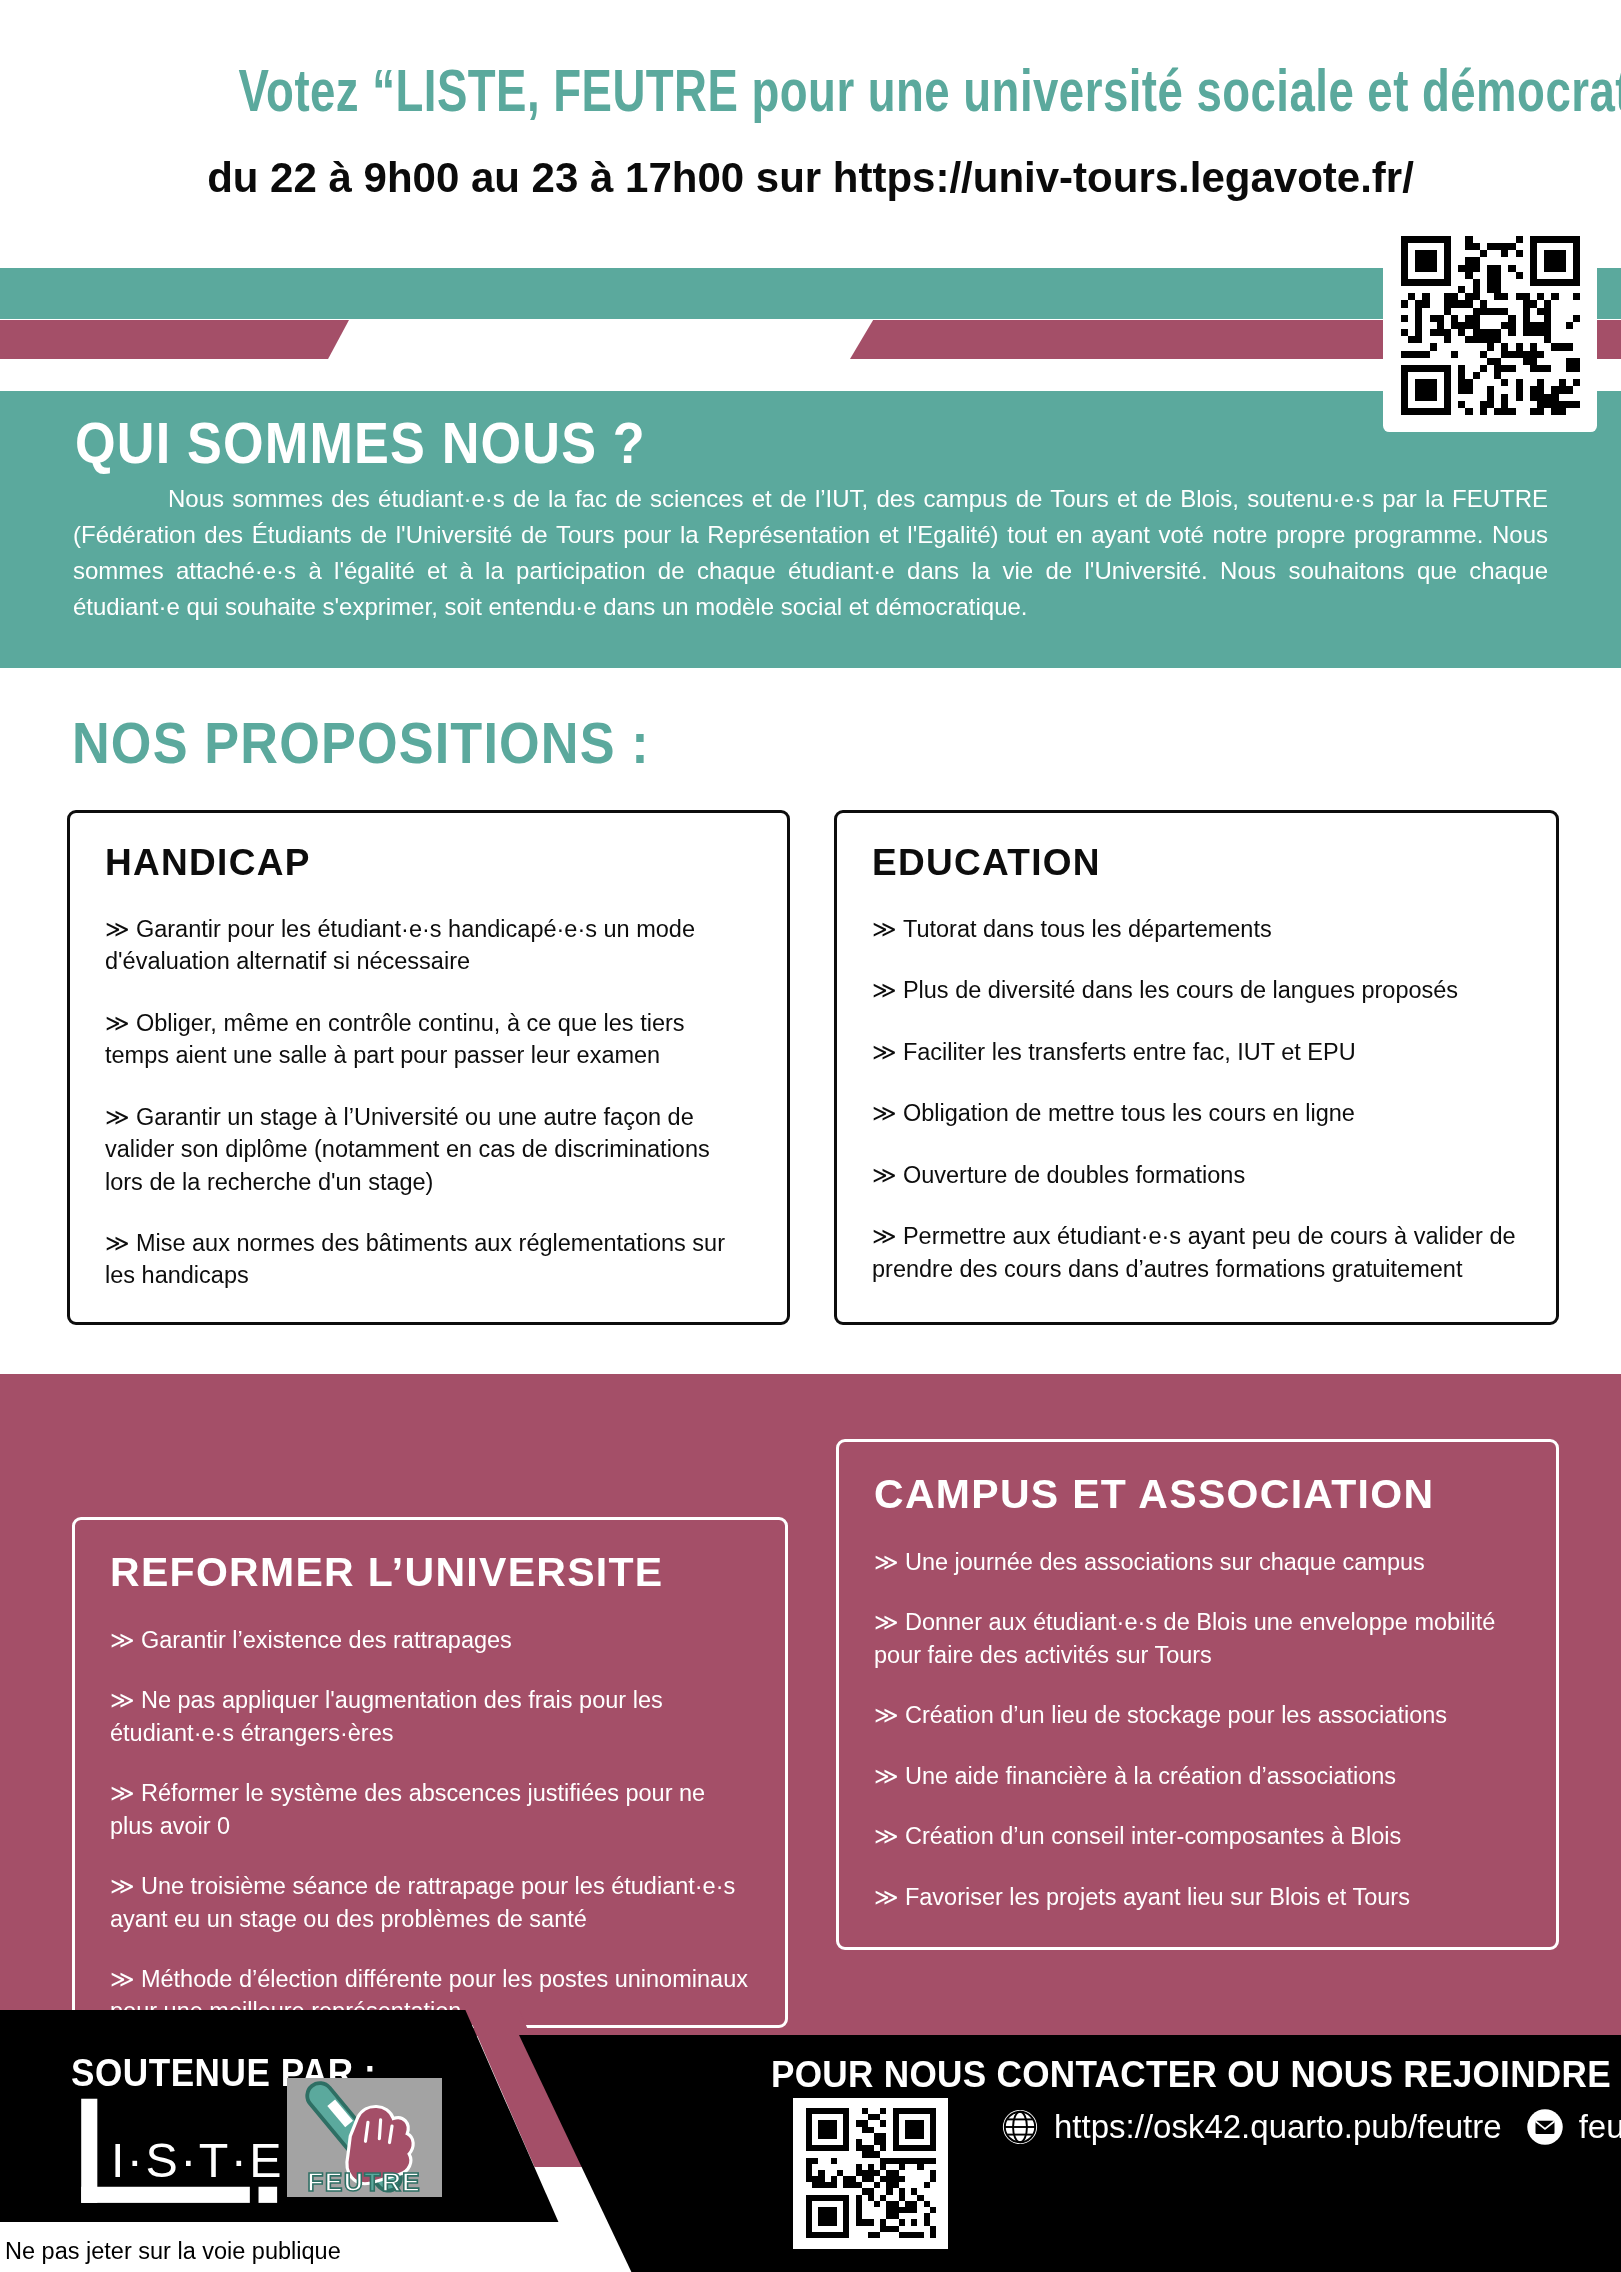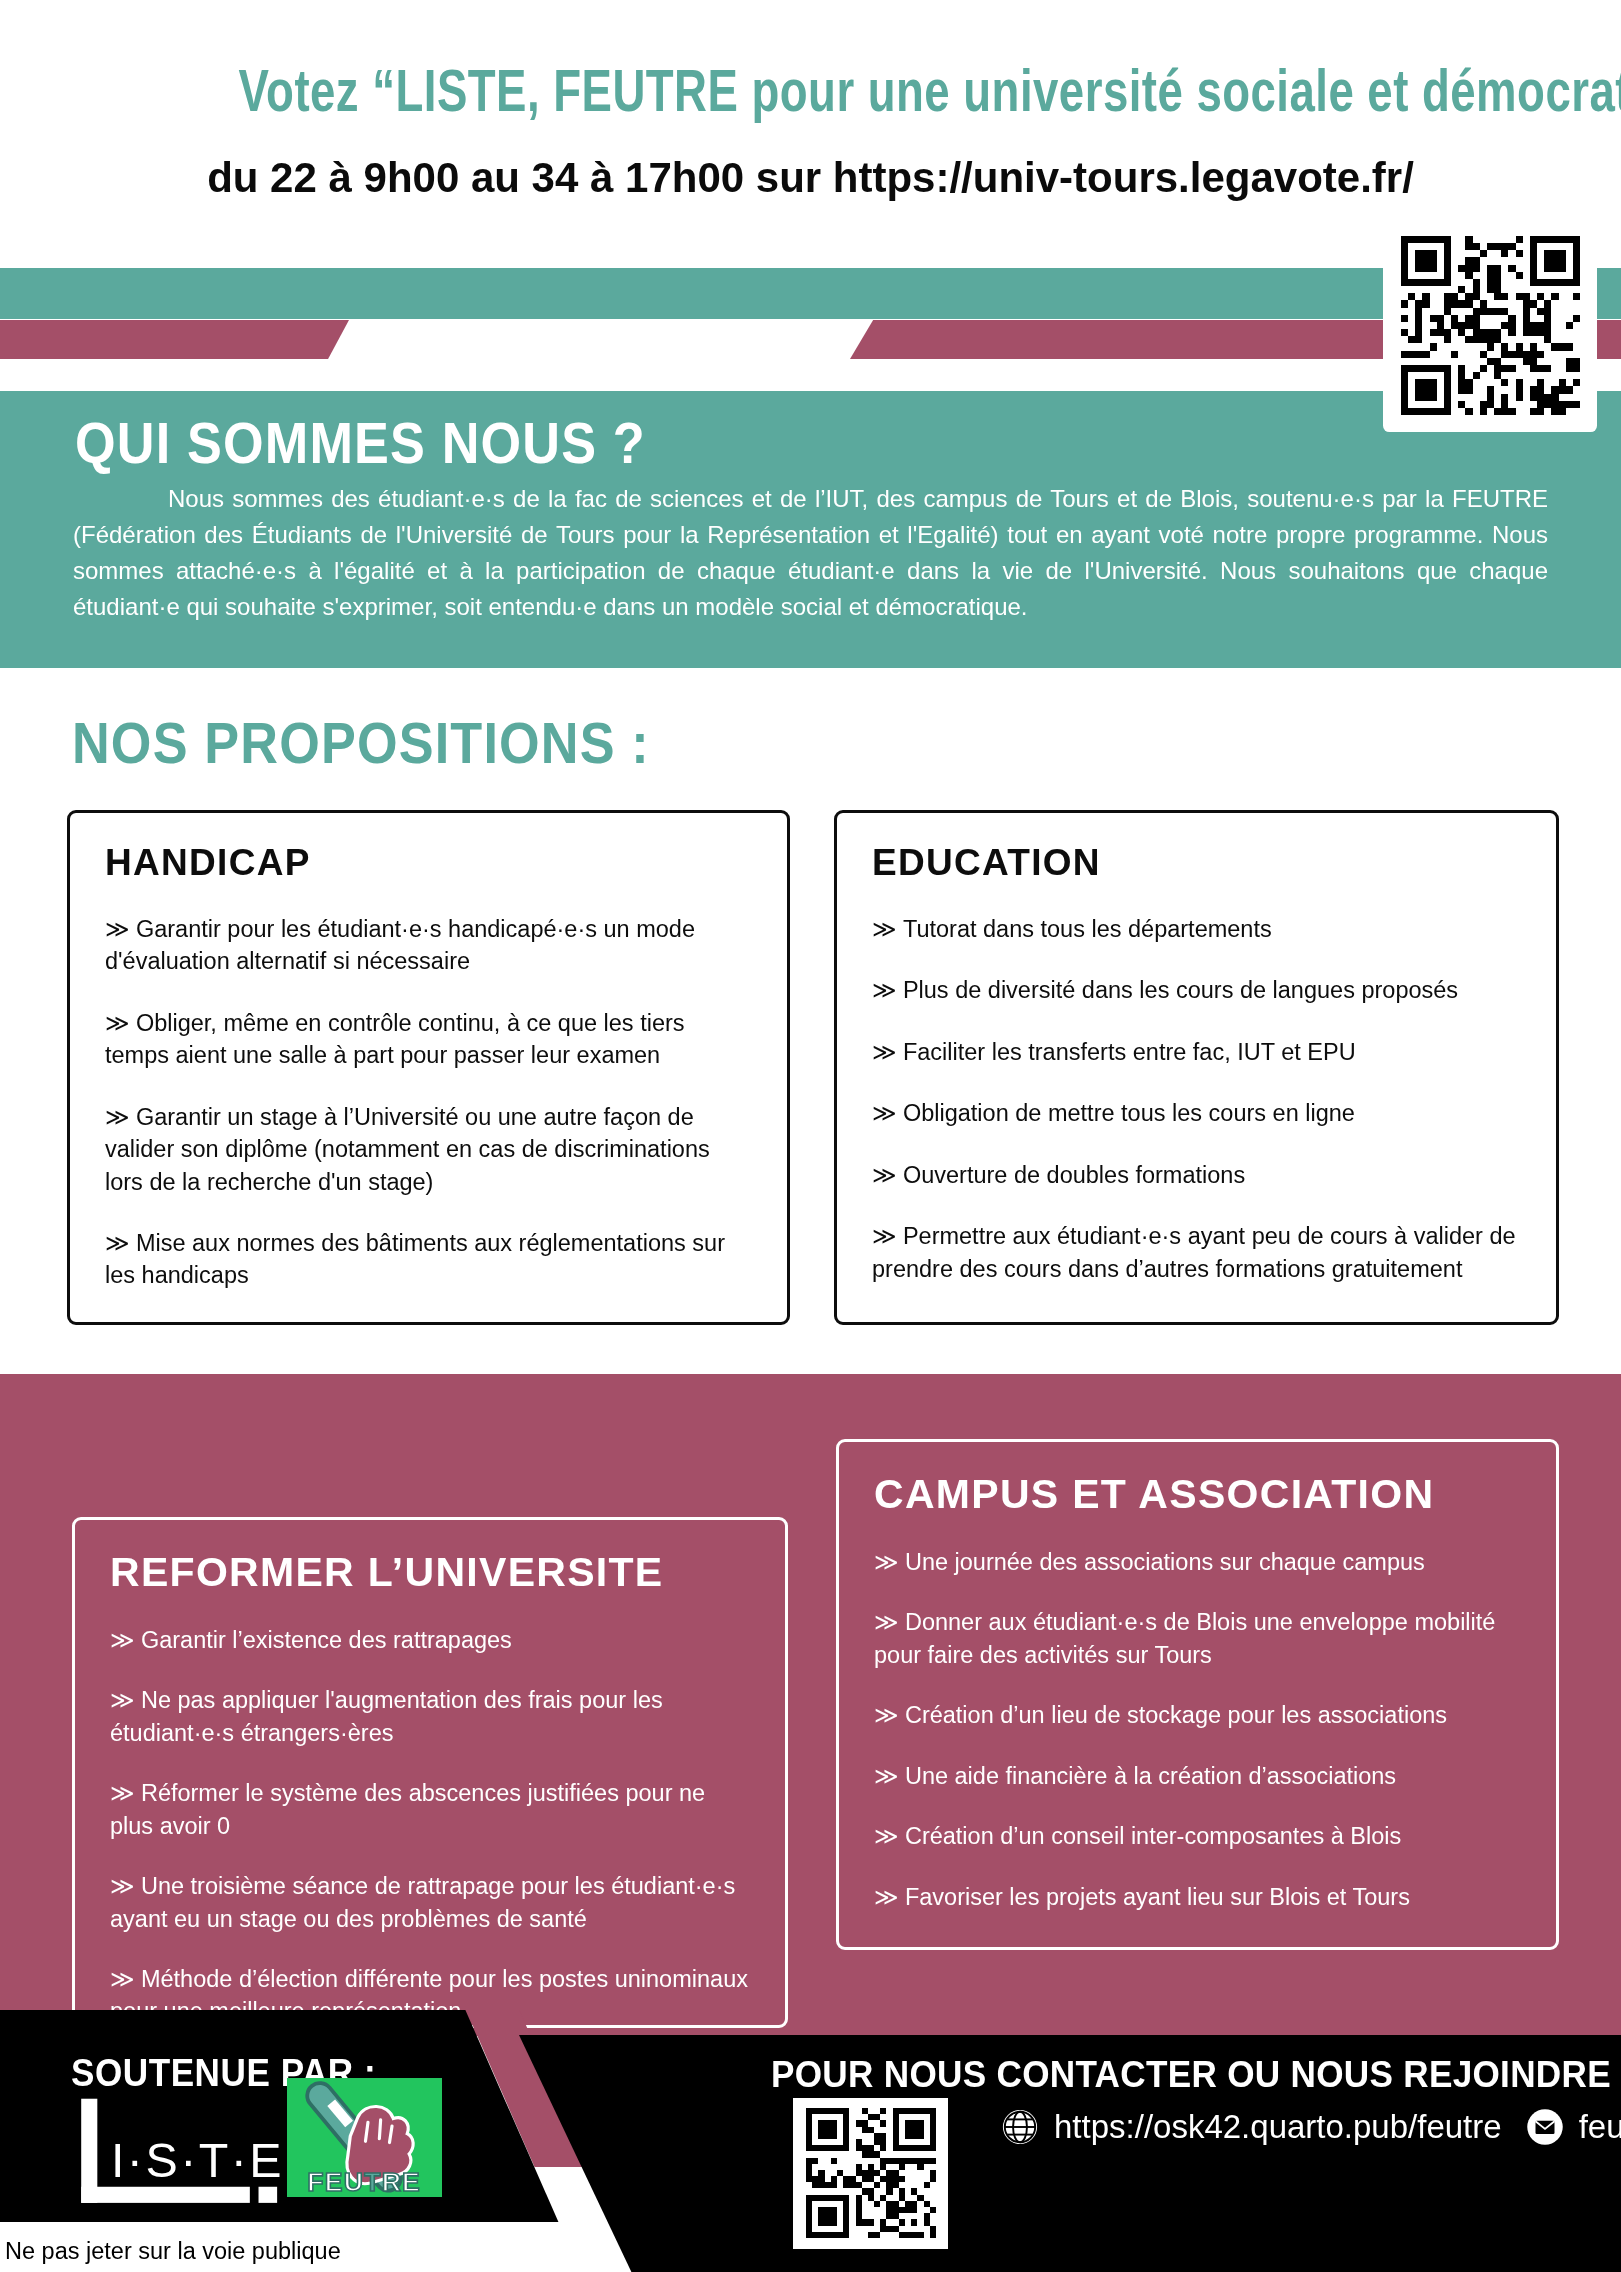--- a/index.html
+++ b/index.html
@@ -53,42 +53,42 @@
   .footer-black-left{position:absolute;left:0;top:2010px;width:571px;height:212px;background:#000;
          clip-path:polygon(0 0,81.5% 0,97.8% 100%,0 100%);z-index:3;}
   .footer-maroon-sliver{position:absolute;left:466px;top:2010px;width:127px;height:157px;background:#a44f68;
          clip-path:polygon(0 0,42% 0,96% 100%,54% 100%);z-index:2;}
   .footer-black-right{position:absolute;left:519px;top:2035px;width:1102px;height:237px;background:#000;
          clip-path:polygon(0 0,100% 0,100% 100%,10.2% 100%);z-index:3;}
   .supported-label{position:absolute;left:71px;top:2051px;margin:0;z-index:5;
          font-size:39px;font-weight:700;color:#fff;letter-spacing:0.6px;
          transform:scaleX(.9);transform-origin:left center;white-space:nowrap;}
   .liste-logo{position:absolute;left:79px;top:2095px;width:209px;height:124px;z-index:5;}
-  .feutre-logo{position:absolute;left:287px;top:2078px;width:155px;height:119px;background:#22c55e;z-index:5;}
+  .feutre-logo{position:absolute;left:287px;top:2078px;width:155px;height:119px;background:#a3a3a3;z-index:5;}
   .contact-heading{position:absolute;left:771px;top:2054px;margin:0;z-index:5;
          font-size:37px;font-weight:700;color:#fff;letter-spacing:0.3px;
          transform:scaleX(.95);transform-origin:left center;white-space:nowrap;}
   .qr-panel-footer{position:absolute;left:793px;top:2098px;width:155px;height:151px;background:#fff;z-index:5;
          display:flex;align-items:center;justify-content:center;}
   .qr-panel-footer svg{width:130px;height:130px;}
   .contact-list{position:absolute;left:1001px;top:2108px;z-index:5;display:flex;gap:24px;}
   .contact-row{display:flex;align-items:center;gap:15px;color:#fff;font-size:33px;}
   .contact-row svg{width:38px;height:38px;flex:0 0 auto;}
   .disclaimer{position:absolute;left:5px;top:2238px;margin:0;font-size:23.5px;color:#000;z-index:4;}
 </style>
 </head>
 <body>
 
 <div class="poster">
 
   <div class="title-wrap">
     <h1 class="title" style="margin:0">Votez “LISTE, FEUTRE pour une université sociale et démocratique”</h1>
   </div>
   <div class="subtitle-wrap">
-    <div class="subtitle">du 22 à 9h00 au 34 à 17h00 sur https://univ-tours.legavote.fr/</div>
+    <div class="subtitle">du 22 à 9h00 au 23 à 17h00 sur https://univ-tours.legavote.fr/</div>
   </div>
 
   <div class="stripe-teal"></div>
   <div class="stripe-maroon-left"></div>
   <div class="stripe-maroon-right"></div>
 
   <div class="qr-panel-top">
     <div><svg viewBox="0 0 25 25" shape-rendering="crispEdges">
           <rect x="9" y="0" width="1" height="1" fill="#000"></rect>
           <rect x="16" y="0" width="1" height="1" fill="#000"></rect>

